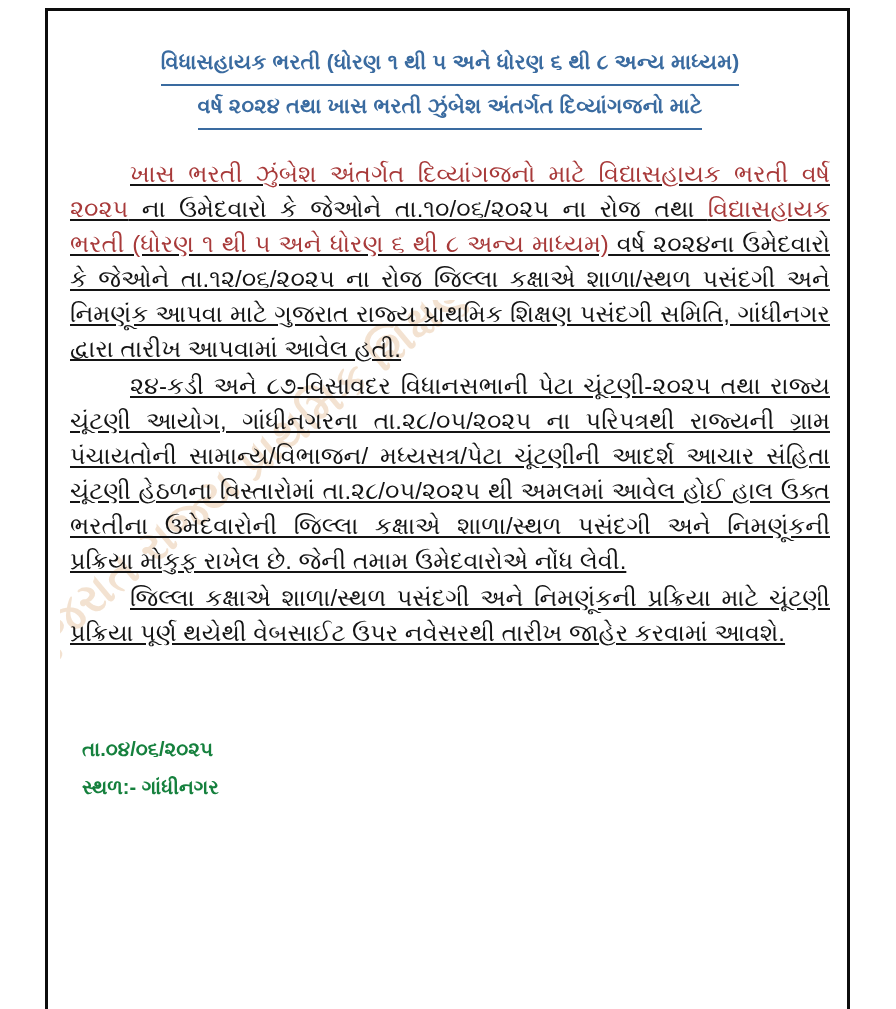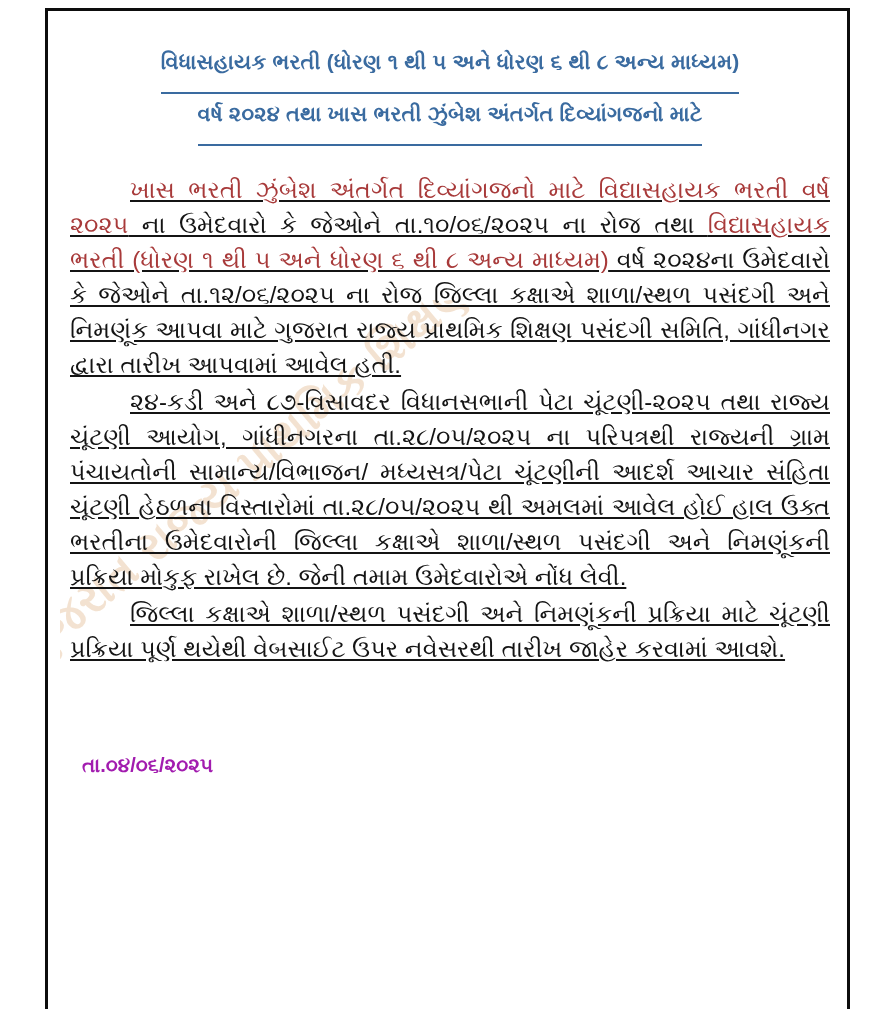--- a/index.html
+++ b/index.html
@@ -78,21 +78,21 @@
     font-size: 21px;
     line-height: 40px;
     letter-spacing: 0.2px;
   }
   .doc-title .title-line {
     display: block;
   }
   .doc-title .title-line > span {
     display: inline-block;
     border-bottom: 2px solid #3a6ba0;
-    padding-bottom: 10px;
+    padding-bottom: 2px;
   }
 
   
   .body-block {
     margin-top: 26px;
   }
   .para {
     text-align: justify;
     text-justify: inter-word;
     color: #141414;
@@ -118,21 +118,21 @@
     padding-left: 12px;
   }
   .footer-right {
     display: inline-block;
     vertical-align: top;
     width: 400px;
     padding-left: 20px;
   }
   .footer-line {
     display: block;
-    color: #a21caf;
+    color: #15803d;
     font-weight: 700;
     font-size: 20px;
     line-height: 38px;
     white-space: nowrap;
   }
 </style>
 </head>
 <body>
 
 <div class="page-canvas">
@@ -156,17 +156,18 @@
 
     <div class="body-block">
       <p class="para"><span class="hl-red">ખાસ ભરતી ઝુંબેશ અંતર્ગત દિવ્યાંગજનો માટે વિદ્યાસહાયક ભરતી વર્ષ ૨૦૨૫</span><span> ના ઉમેદવારો કે જેઓને તા.૧૦/૦૬/૨૦૨૫ ના રોજ તથા </span><span class="hl-red">વિદ્યાસહાયક ભરતી (ધોરણ ૧ થી ૫ અને ધોરણ ૬ થી ૮ અન્ય માધ્યમ)</span><span> વર્ષ ૨૦૨૪ના ઉમેદવારો કે જેઓને તા.૧૨/૦૬/૨૦૨૫ ના રોજ જિલ્લા કક્ષાએ શાળા/સ્થળ પસંદગી અને નિમણૂંક આપવા માટે ગુજરાત રાજ્ય પ્રાથમિક શિક્ષણ પસંદગી સમિતિ, ગાંધીનગર દ્વારા તારીખ આપવામાં આવેલ હતી.</span></p>
       <p class="para"><span>૨૪-કડી અને ૮૭-વિસાવદર વિધાનસભાની પેટા ચૂંટણી-૨૦૨૫ તથા રાજ્ય ચૂંટણી આયોગ, ગાંધીનગરના તા.૨૮/૦૫/૨૦૨૫ ના પરિપત્રથી રાજ્યની ગ્રામ પંચાયતોની સામાન્ય/વિભાજન/ મધ્યસત્ર/પેટા ચૂંટણીની આદર્શ આચાર સંહિતા ચૂંટણી હેઠળના વિસ્તારોમાં તા.૨૮/૦૫/૨૦૨૫ થી અમલમાં આવેલ હોઈ હાલ ઉક્ત ભરતીના ઉમેદવારોની જિલ્લા કક્ષાએ શાળા/સ્થળ પસંદગી અને નિમણૂંકની પ્રક્રિયા મોકુફ રાખેલ છે. જેની તમામ ઉમેદવારોએ નોંધ લેવી.</span></p>
       <p class="para tight"><span>જિલ્લા કક્ષાએ શાળા/સ્થળ પસંદગી અને નિમણૂંકની પ્રક્રિયા માટે ચૂંટણી પ્રક્રિયા પૂર્ણ થયેથી વેબસાઈટ ઉપર નવેસરથી તારીખ જાહેર કરવામાં આવશે.</span></p>
     </div>
 
     <div class="footer">
       <div class="footer-left">
         <span class="footer-line">તા.૦૪/૦૬/૨૦૨૫</span>
+        <span class="footer-line">સ્થળ:- ગાંધીનગર</span>
       </div>
     </div>
 
   </div>
 </div>
 
 </body></html>

